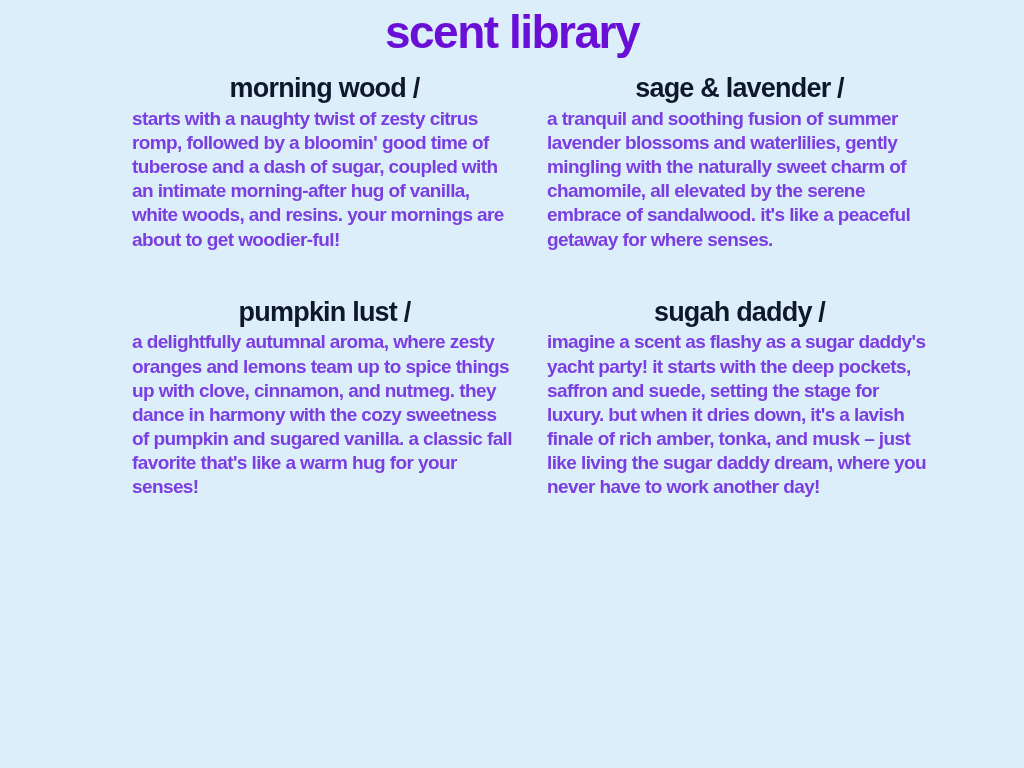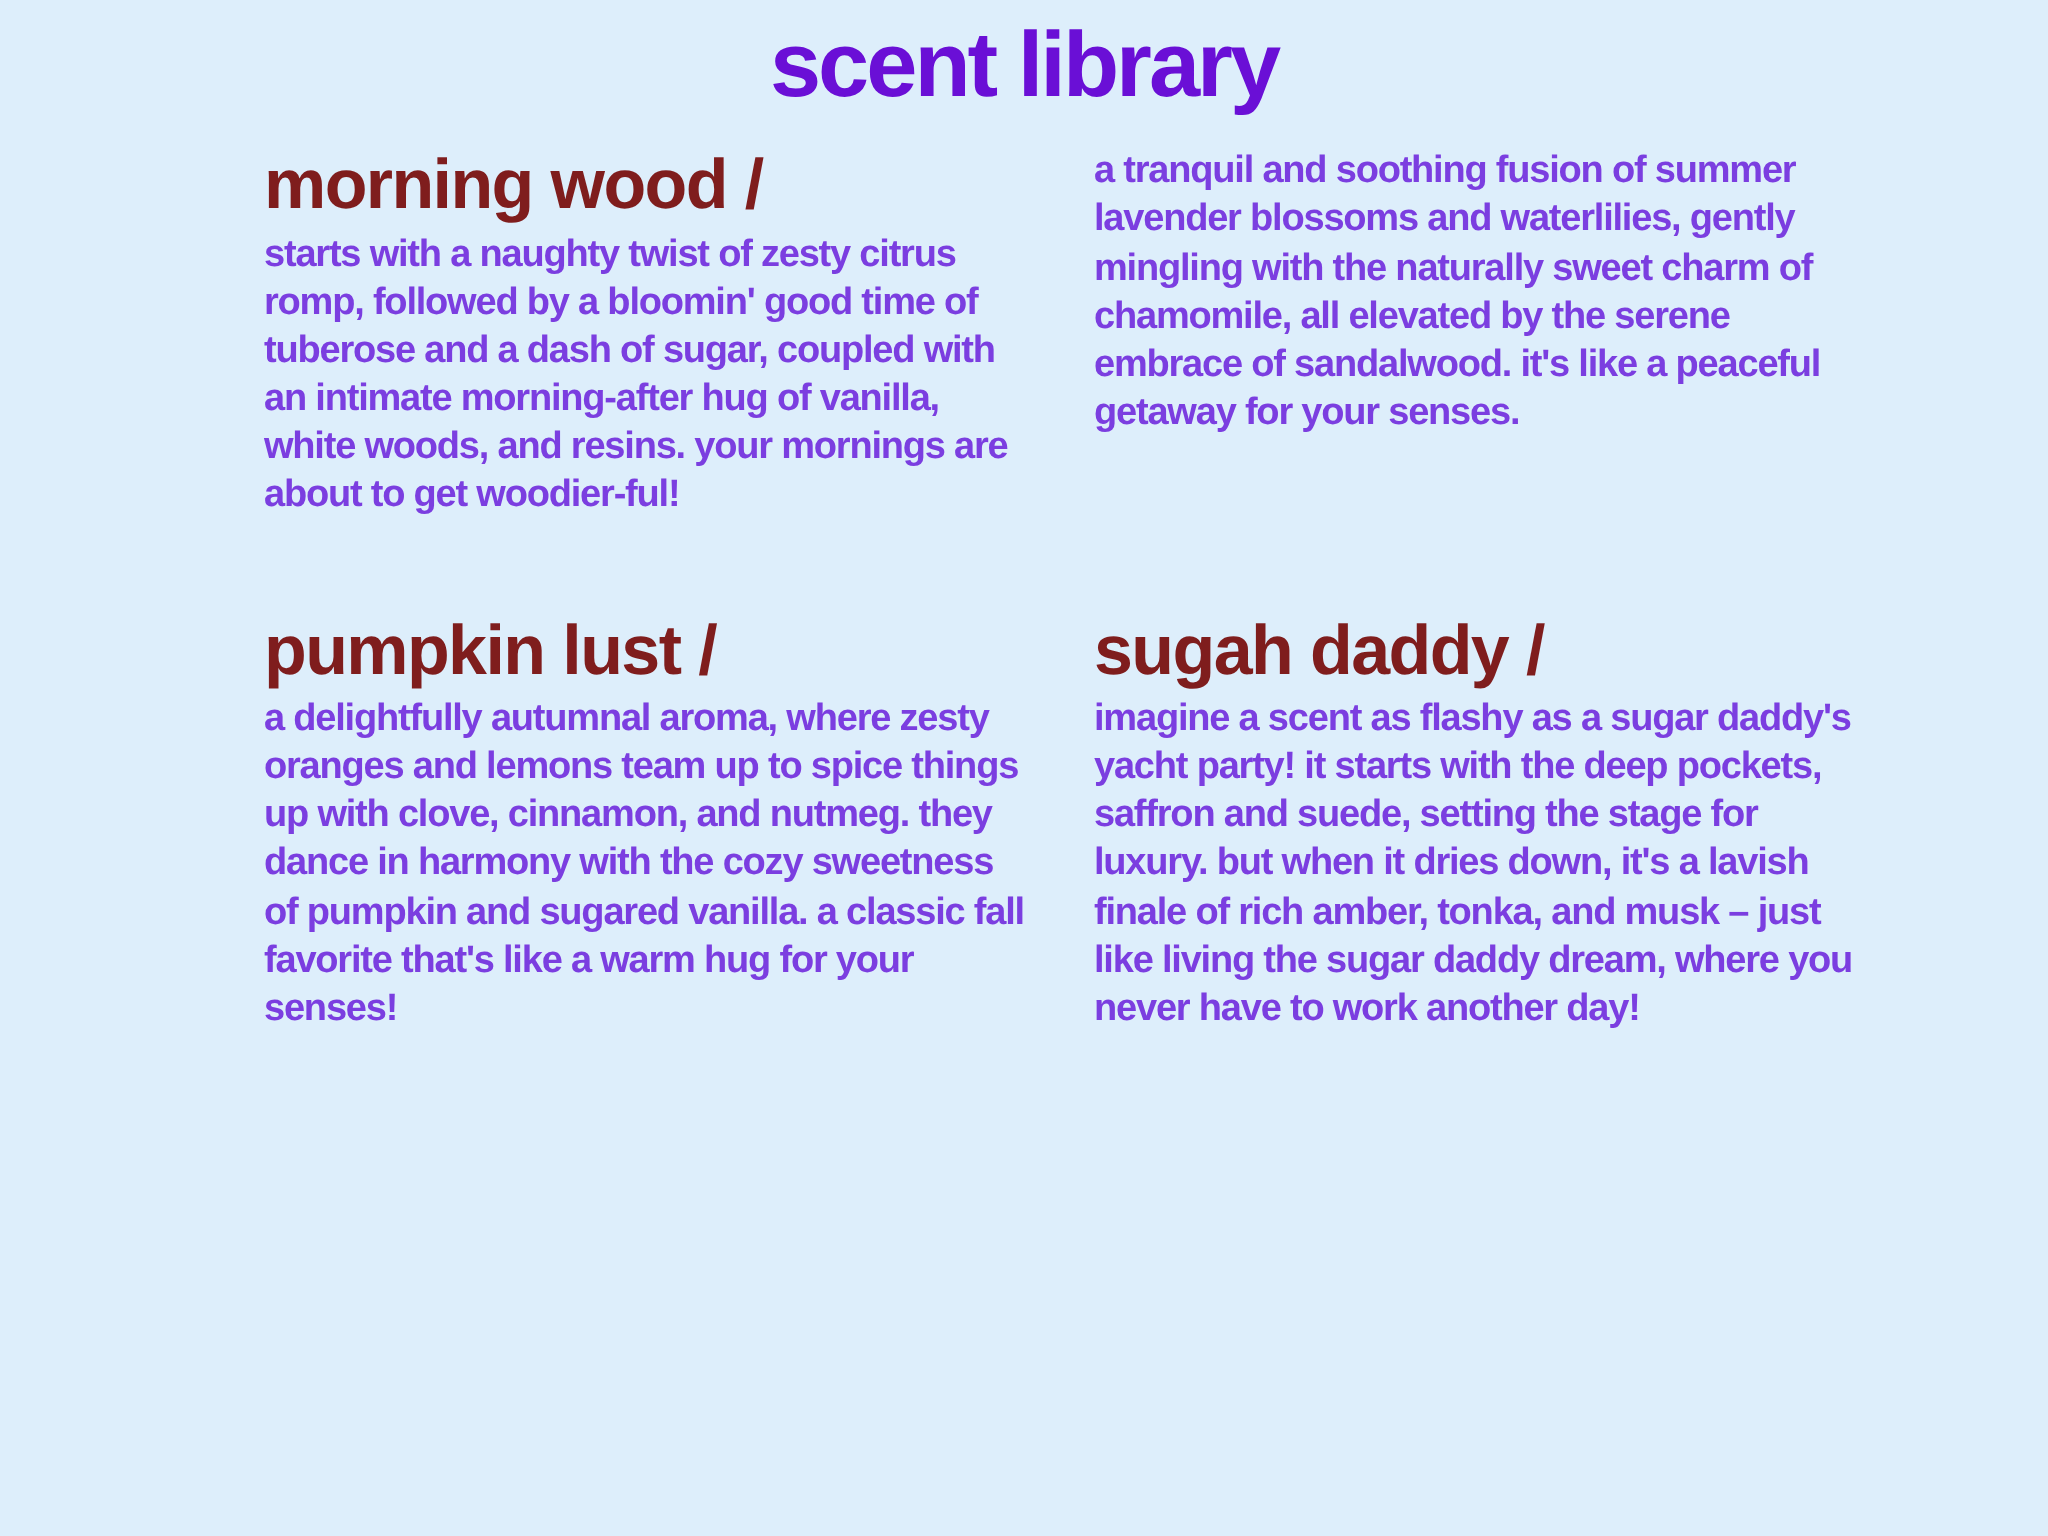--- a/index.html
+++ b/index.html
@@ -36,26 +36,27 @@
     grid-template-columns: 415px 415px;
     grid-template-rows: auto auto;
     column-gap: 0px;
     row-gap: 46px;
     box-sizing: border-box;
   }
   .entry {
     width: 385px;
   }
   .entry-name {
-    color: #7f1d1d;
-    font-size: 35px;
+    color: #0f172a;
+    font-size: 27px;
     font-weight: bold;
     letter-spacing: -0.8px;
     margin: 0 0 3px 0;
     line-height: 1.1;
+    text-align: center;
   }
   .entry-desc {
     color: #7b3ee0;
     font-size: 19px;
     font-weight: bold;
     letter-spacing: -0.6px;
     line-height: 1.27;
     margin: 0;
   }
   .row2 .entry-name { margin-top: 0; }
@@ -68,21 +69,22 @@
   <h1 class="page-title">scent library</h1>
 
   <div class="grid">
 
     <div class="entry">
       <div class="entry-name">morning wood /</div>
       <div class="entry-desc">starts with a naughty twist of zesty citrus romp, followed by a bloomin' good time of tuberose and a dash of sugar, coupled with an intimate morning-after hug of vanilla, white woods, and resins. your mornings are about to get woodier-ful!</div>
     </div>
 
     <div class="entry">
-      <div class="entry-desc">a tranquil and soothing fusion of summer lavender blossoms and waterlilies, gently mingling with the naturally sweet charm of chamomile, all elevated by the serene embrace of sandalwood. it's like a peaceful getaway for your senses.</div>
+      <div class="entry-name">sage &amp; lavender /</div>
+      <div class="entry-desc">a tranquil and soothing fusion of summer lavender blossoms and waterlilies, gently mingling with the naturally sweet charm of chamomile, all elevated by the serene embrace of sandalwood. it's like a peaceful getaway for where senses.</div>
     </div>
 
     <div class="entry row2">
       <div class="entry-name">pumpkin lust /</div>
       <div class="entry-desc">a delightfully autumnal aroma, where zesty oranges and lemons team up to spice things up with clove, cinnamon, and nutmeg. they dance in harmony with the cozy sweetness of pumpkin and sugared vanilla. a classic fall favorite that's like a warm hug for your senses!</div>
     </div>
 
     <div class="entry row2">
       <div class="entry-name">sugah daddy /</div>
       <div class="entry-desc">imagine a scent as flashy as a sugar daddy's yacht party! it starts with the deep pockets, saffron and suede, setting the stage for luxury. but when it dries down, it's a lavish finale of rich amber, tonka, and musk – just like living the sugar daddy dream, where you never have to work another day!</div>

